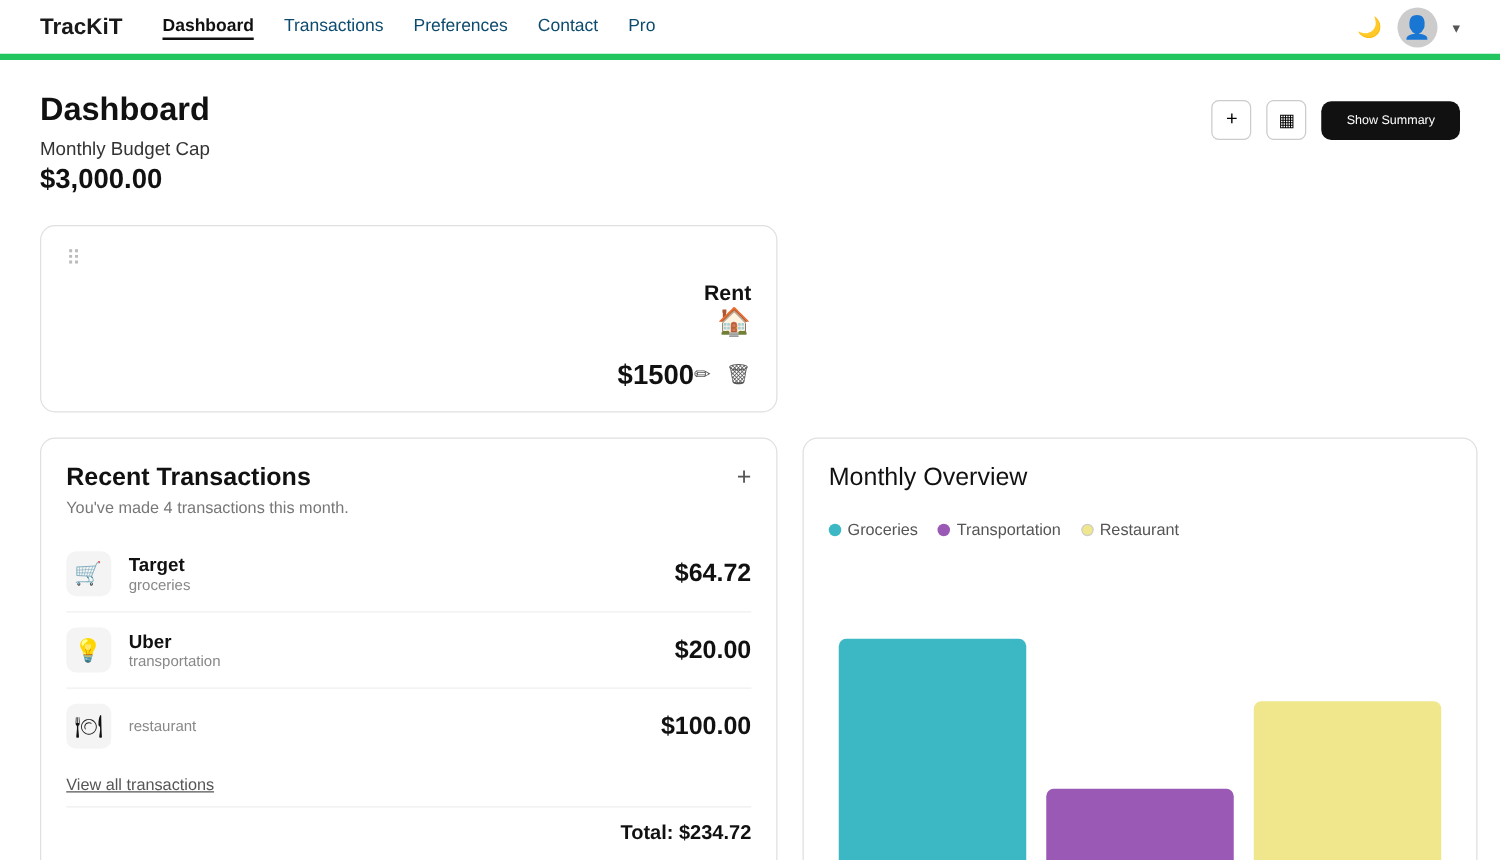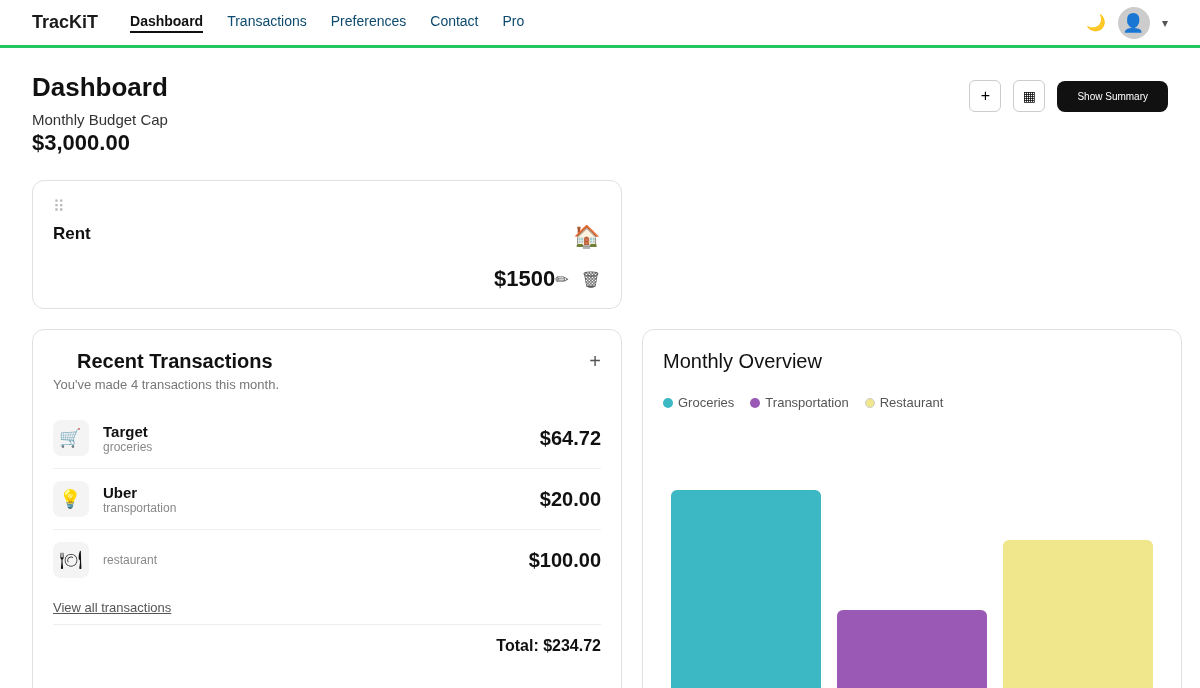--- a/index.html
+++ b/index.html
@@ -1,19 +1,19 @@
 <!DOCTYPE html>
 <html><head>
   <meta charset="utf-8">
   <style>
     * { box-sizing: border-box; margin: 0; padding: 0; }
     body { font-family: -apple-system, BlinkMacSystemFont, 'Segoe UI', sans-serif; background: #fff; color: #111; width: 1200px; min-height: 688px; overflow-x: hidden; }
 
     
-    nav { display: flex; align-items: center; padding: 0 32px; height: 48px; border-bottom: 3px solid #22c55e; }
+    nav { display: flex; align-items: center; padding: 0 32px; height: 48px; border-bottom: 5px solid #22c55e; }
     .nav-logo { font-weight: 700; font-size: 18px; margin-right: 32px; }
     .nav-logo span { color: #1a1a1a; }
     .nav-links { display: flex; gap: 24px; flex: 1; }
     .nav-link { font-size: 14px; color: #0c4a6e; cursor: pointer; padding-bottom: 2px; text-decoration: none; }
     .nav-link.active { color: #111; font-weight: 600; border-bottom: 2px solid #111; }
     .nav-right { display: flex; align-items: center; gap: 12px; margin-left: auto; }
     .moon-icon { font-size: 16px; cursor: pointer; }
     .avatar { width: 32px; height: 32px; border-radius: 50%; background: #ccc; overflow: hidden; display: flex; align-items: center; justify-content: center; font-size: 18px; cursor: pointer; }
     .chevron { font-size: 12px; color: #555; cursor: pointer; }
 
@@ -25,34 +25,34 @@
     .page-header-left h1 { font-size: 26px; font-weight: 700; margin-bottom: 8px; }
     .budget-label { font-size: 15px; color: #333; margin-bottom: 2px; }
     .budget-amount { font-size: 22px; font-weight: 700; }
     .header-actions { display: flex; align-items: center; gap: 12px; margin-top: 8px; }
     .icon-btn { width: 32px; height: 32px; border: 1.5px solid #ccc; border-radius: 6px; background: #fff; cursor: pointer; display: flex; align-items: center; justify-content: center; font-size: 16px; }
     .show-summary-btn { background: #111; color: #fff; border: none; border-radius: 8px; padding: 10px 20px; font-size: 10px; font-weight: 500; cursor: pointer; }
 
     
     .rent-card { border: 1.5px solid #e0e0e0; border-radius: 12px; padding: 16px 20px; margin-bottom: 20px; position: relative; max-width: 590px; }
     .drag-handle { color: #bbb; font-size: 16px; margin-bottom: 8px; cursor: grab; }
-    .rent-card-header { display: flex; justify-content: space-between; align-items: flex-start; }
+    .rent-card-header { display: flex; justify-content: space-between; align-items: flex-end; flex-direction: column; }
     .rent-title { font-size: 17px; font-weight: 600; }
     .rent-emoji { font-size: 22px; }
     .rent-card-footer { display: flex; justify-content: flex-end; align-items: center; margin-top: 16px; }
     .rent-amount { font-size: 22px; font-weight: 700; }
     .rent-actions { display: flex; gap: 12px; }
     .rent-action-btn { background: none; border: none; cursor: pointer; font-size: 16px; color: #555; }
 
     
     .lower-section { display: flex; gap: 20px; }
 
     
     .transactions-card { border: 1.5px solid #e0e0e0; border-radius: 12px; padding: 20px; flex: 0 0 590px; max-width: 590px; }
-    .transactions-header { display: flex; justify-content: space-between; margin-bottom: 4px; margin-left: 24px; }
+    .transactions-header { display: flex; justify-content: space-between; margin-bottom: 4px; }
     .transactions-title { font-size: 20px; font-weight: 700; }
     .add-btn { background: none; border: none; cursor: pointer; font-size: 20px; color: #555; }
     .transactions-sub { font-size: 13px; color: #777; margin-bottom: 16px; }
     .transaction-item { display: flex; align-items: center; padding: 12px 0; border-bottom: 1px solid #f0f0f0; }
     .transaction-item:last-child { border-bottom: none; }
     .tx-icon { width: 36px; height: 36px; background: #f4f4f4; border-radius: 8px; display: flex; align-items: center; justify-content: center; font-size: 18px; margin-right: 14px; flex-shrink: 0; }
     .tx-info { flex: 1; }
     .tx-name { font-size: 15px; font-weight: 600; }
     .tx-category { font-size: 12px; color: #888; }
     .tx-amount { font-size: 20px; font-weight: 600; }

